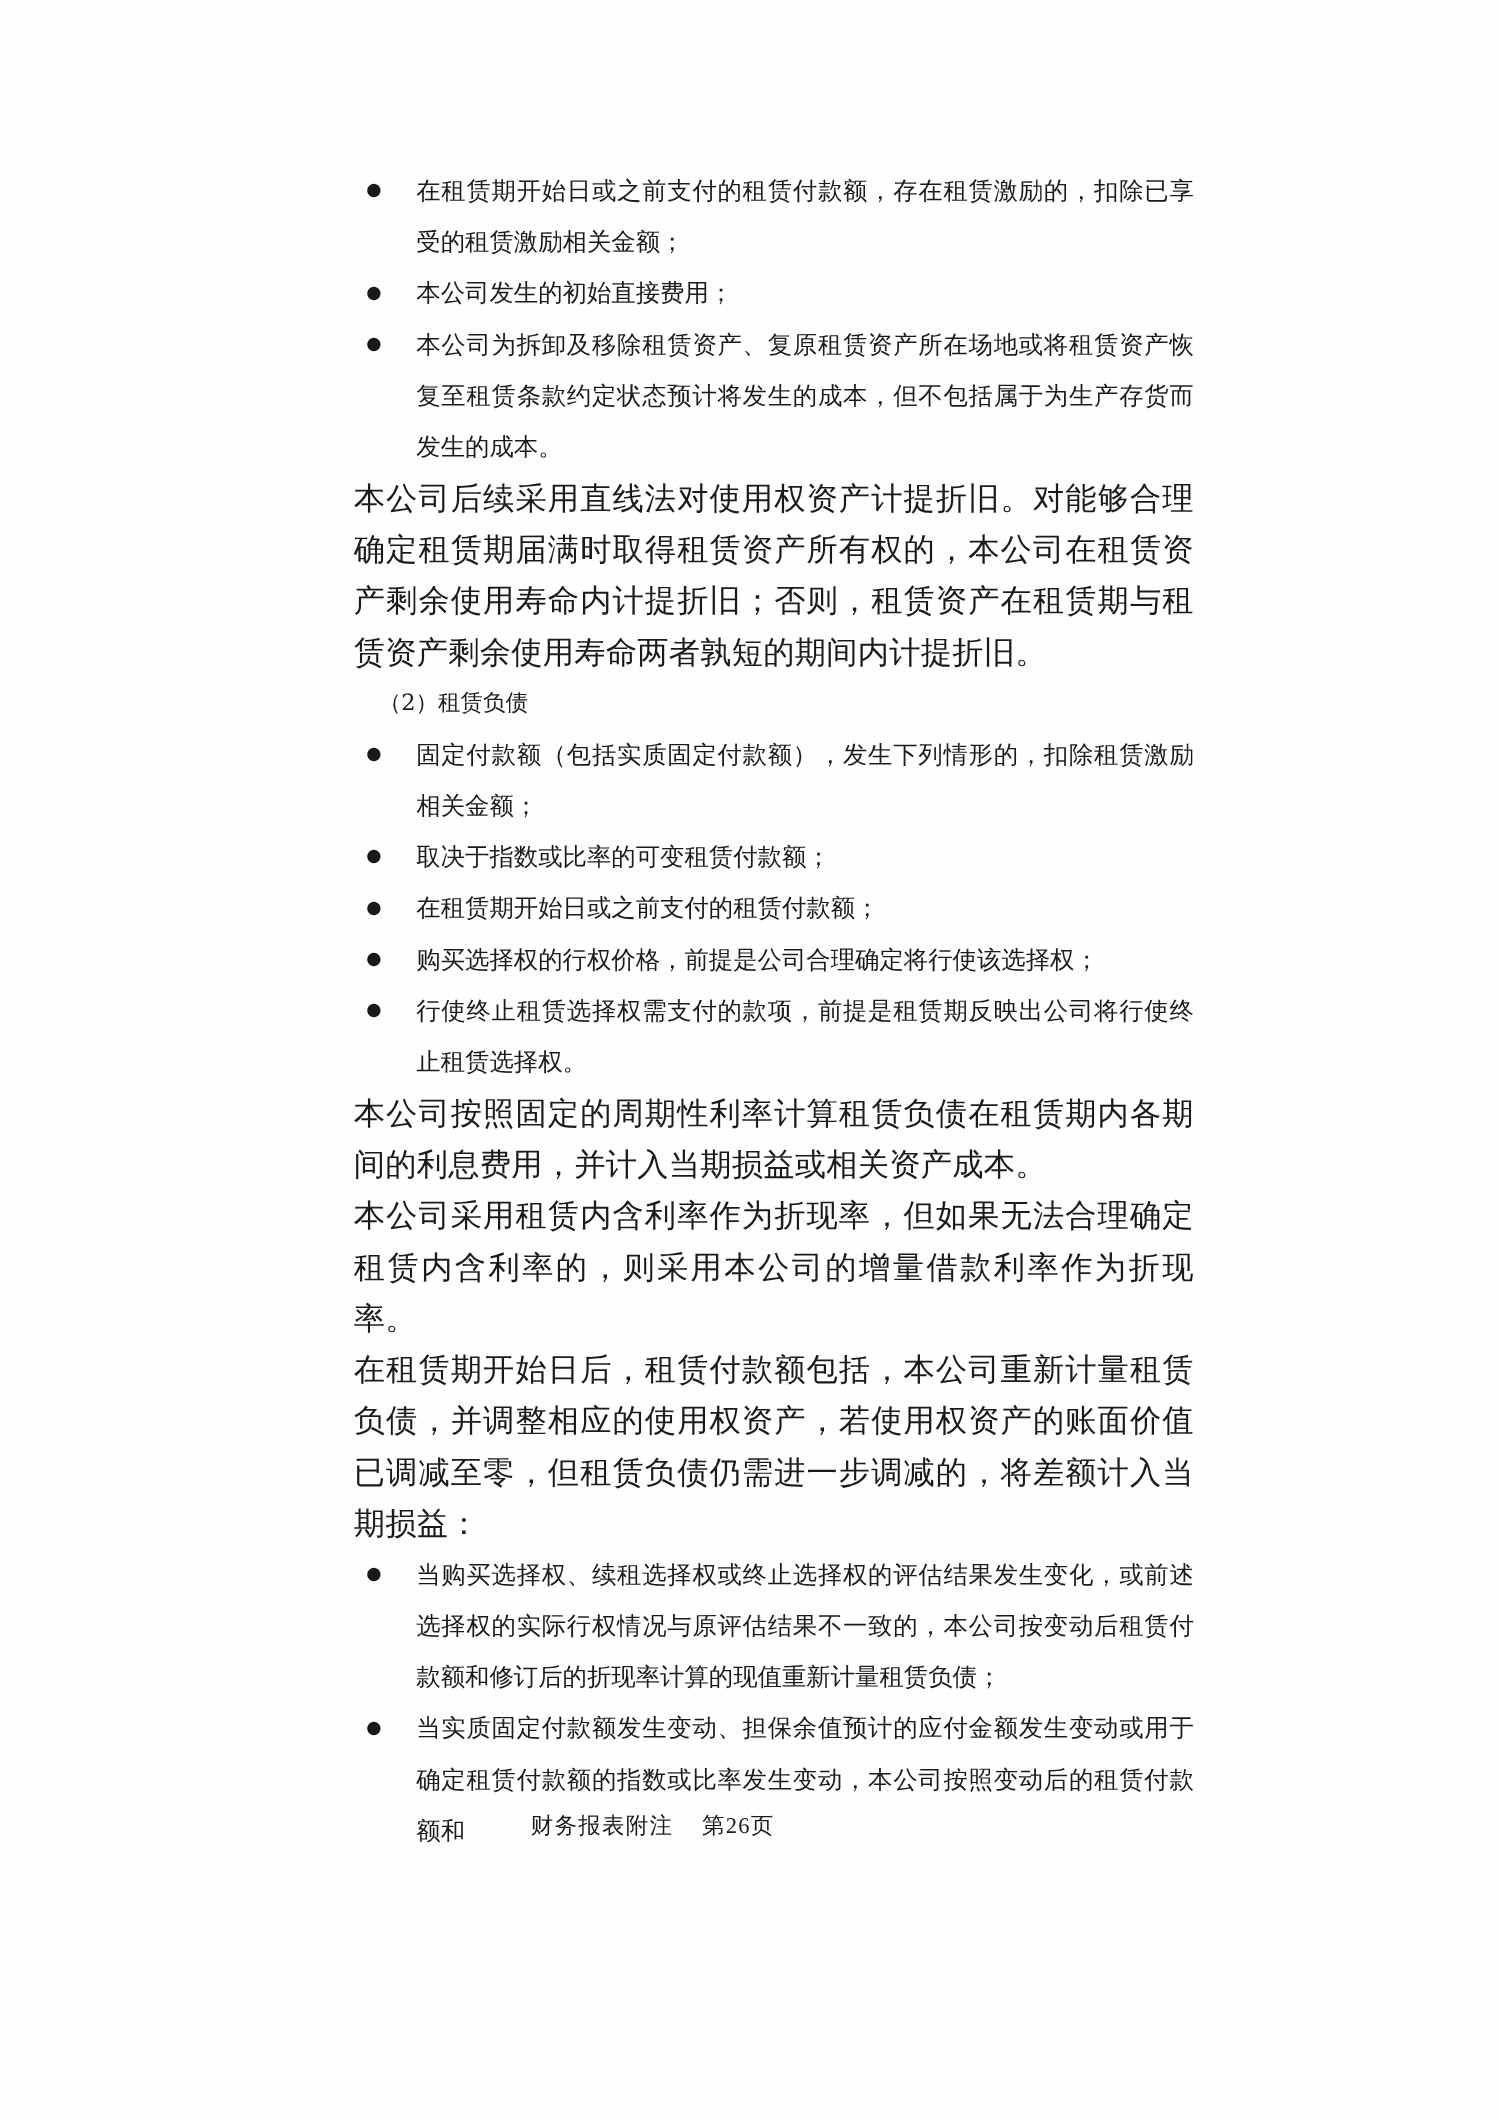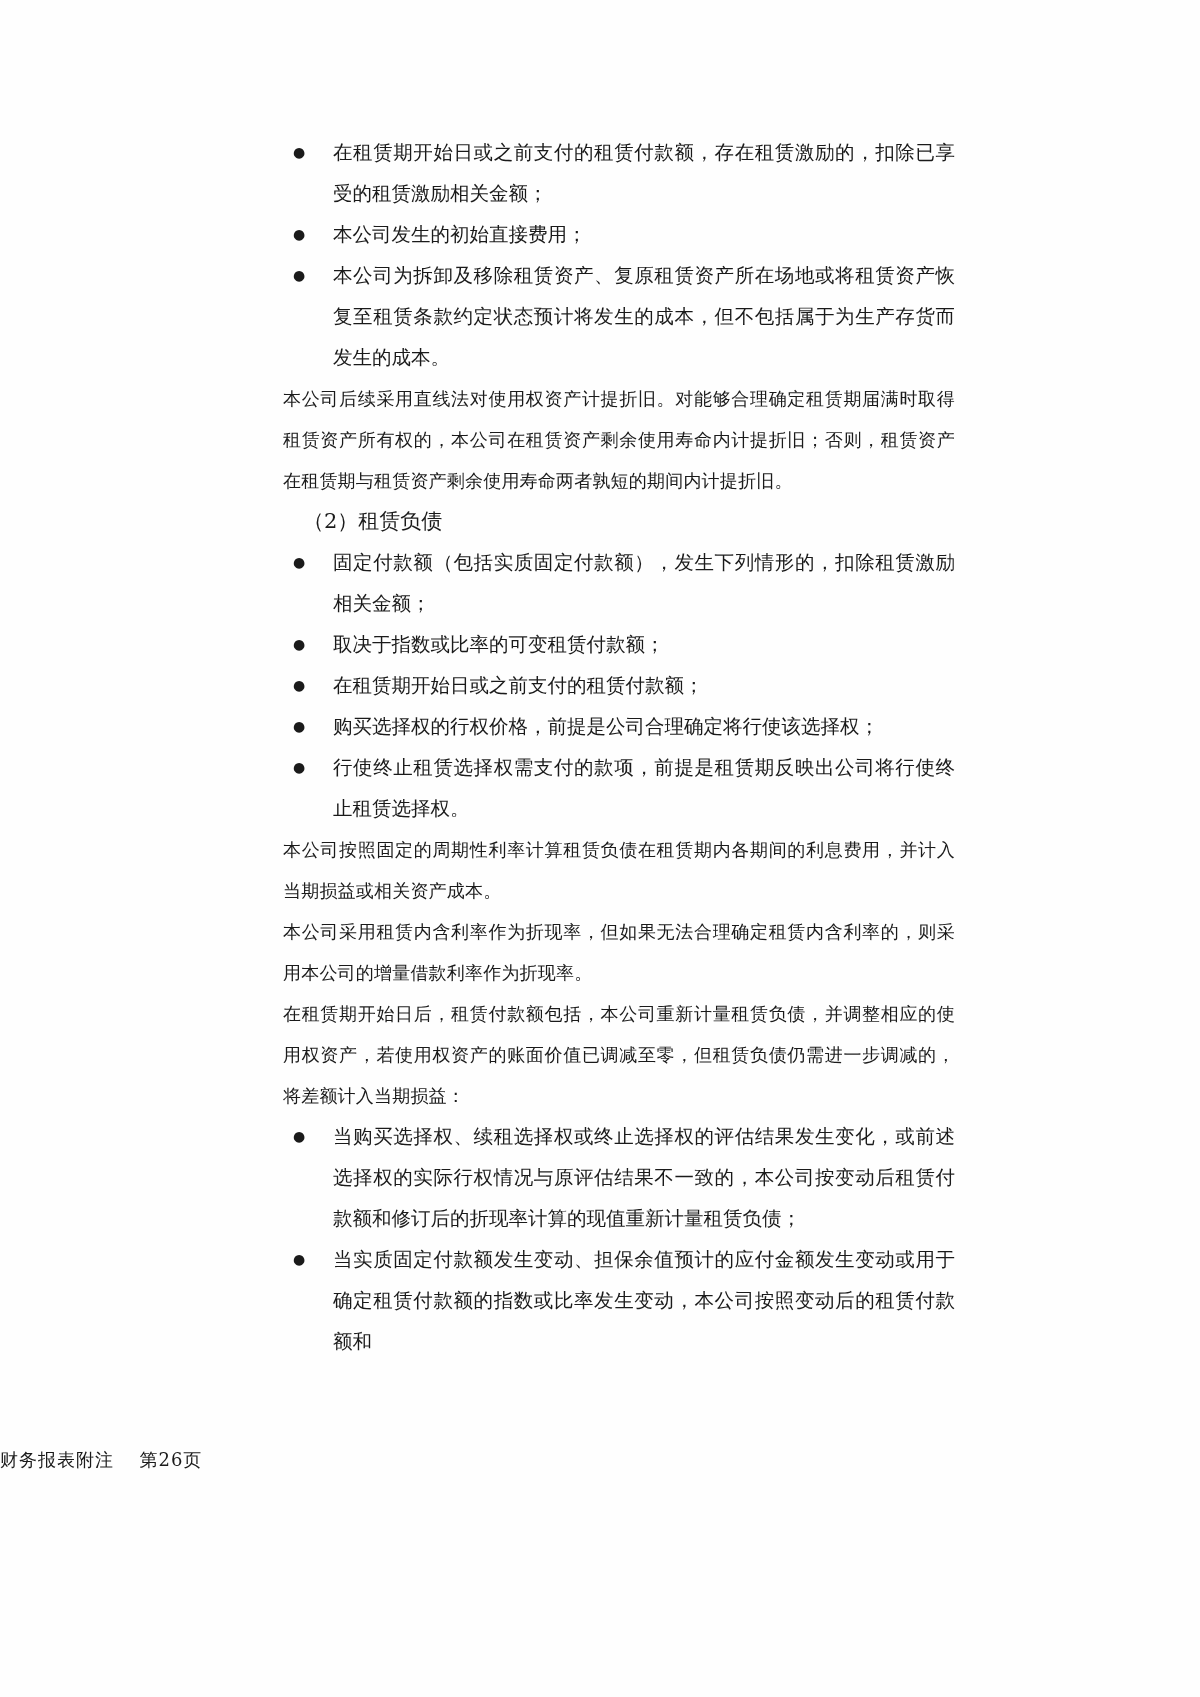--- a/index.html
+++ b/index.html
@@ -19,21 +19,21 @@
     box-sizing: border-box;
     overflow: hidden;
   }
   .content {
     position: absolute;
     left: 283px;
     top: 132px;
     width: 672px;
   }
   .para {
-    font-size: 18px;
+    font-size: 25px;
     line-height: 41px;
     text-align: justify;
     text-justify: inter-ideograph;
     margin: 0;
     letter-spacing: 0.2px;
   }
   .bullet-item {
     position: relative;
     padding-left: 50px;
     font-size: 19.5px;
@@ -47,33 +47,34 @@
     left: 10px;
     top: 0;
     font-size: 14px;
     line-height: 41px;
   }
   .bullet-item .btext {
     display: block;
     text-indent: 0;
   }
   .section-head {
-    font-size: 21px;
+    font-size: 18px;
     line-height: 41px;
     margin: 0;
     text-indent: 20px;
   }
   .footer {
     position: absolute;
     left: 0;
     top: 1448px;
     width: 1044px;
-    text-align: left;
+    text-align: center;
     font-size: 18px;
     letter-spacing: 1px;
+    font-family: Liberation Serif, serif;
   }
   .footer .fnum {
     display: inline;
   }
 </style>
 </head>
 <body>
 
 <div class="page">
 

